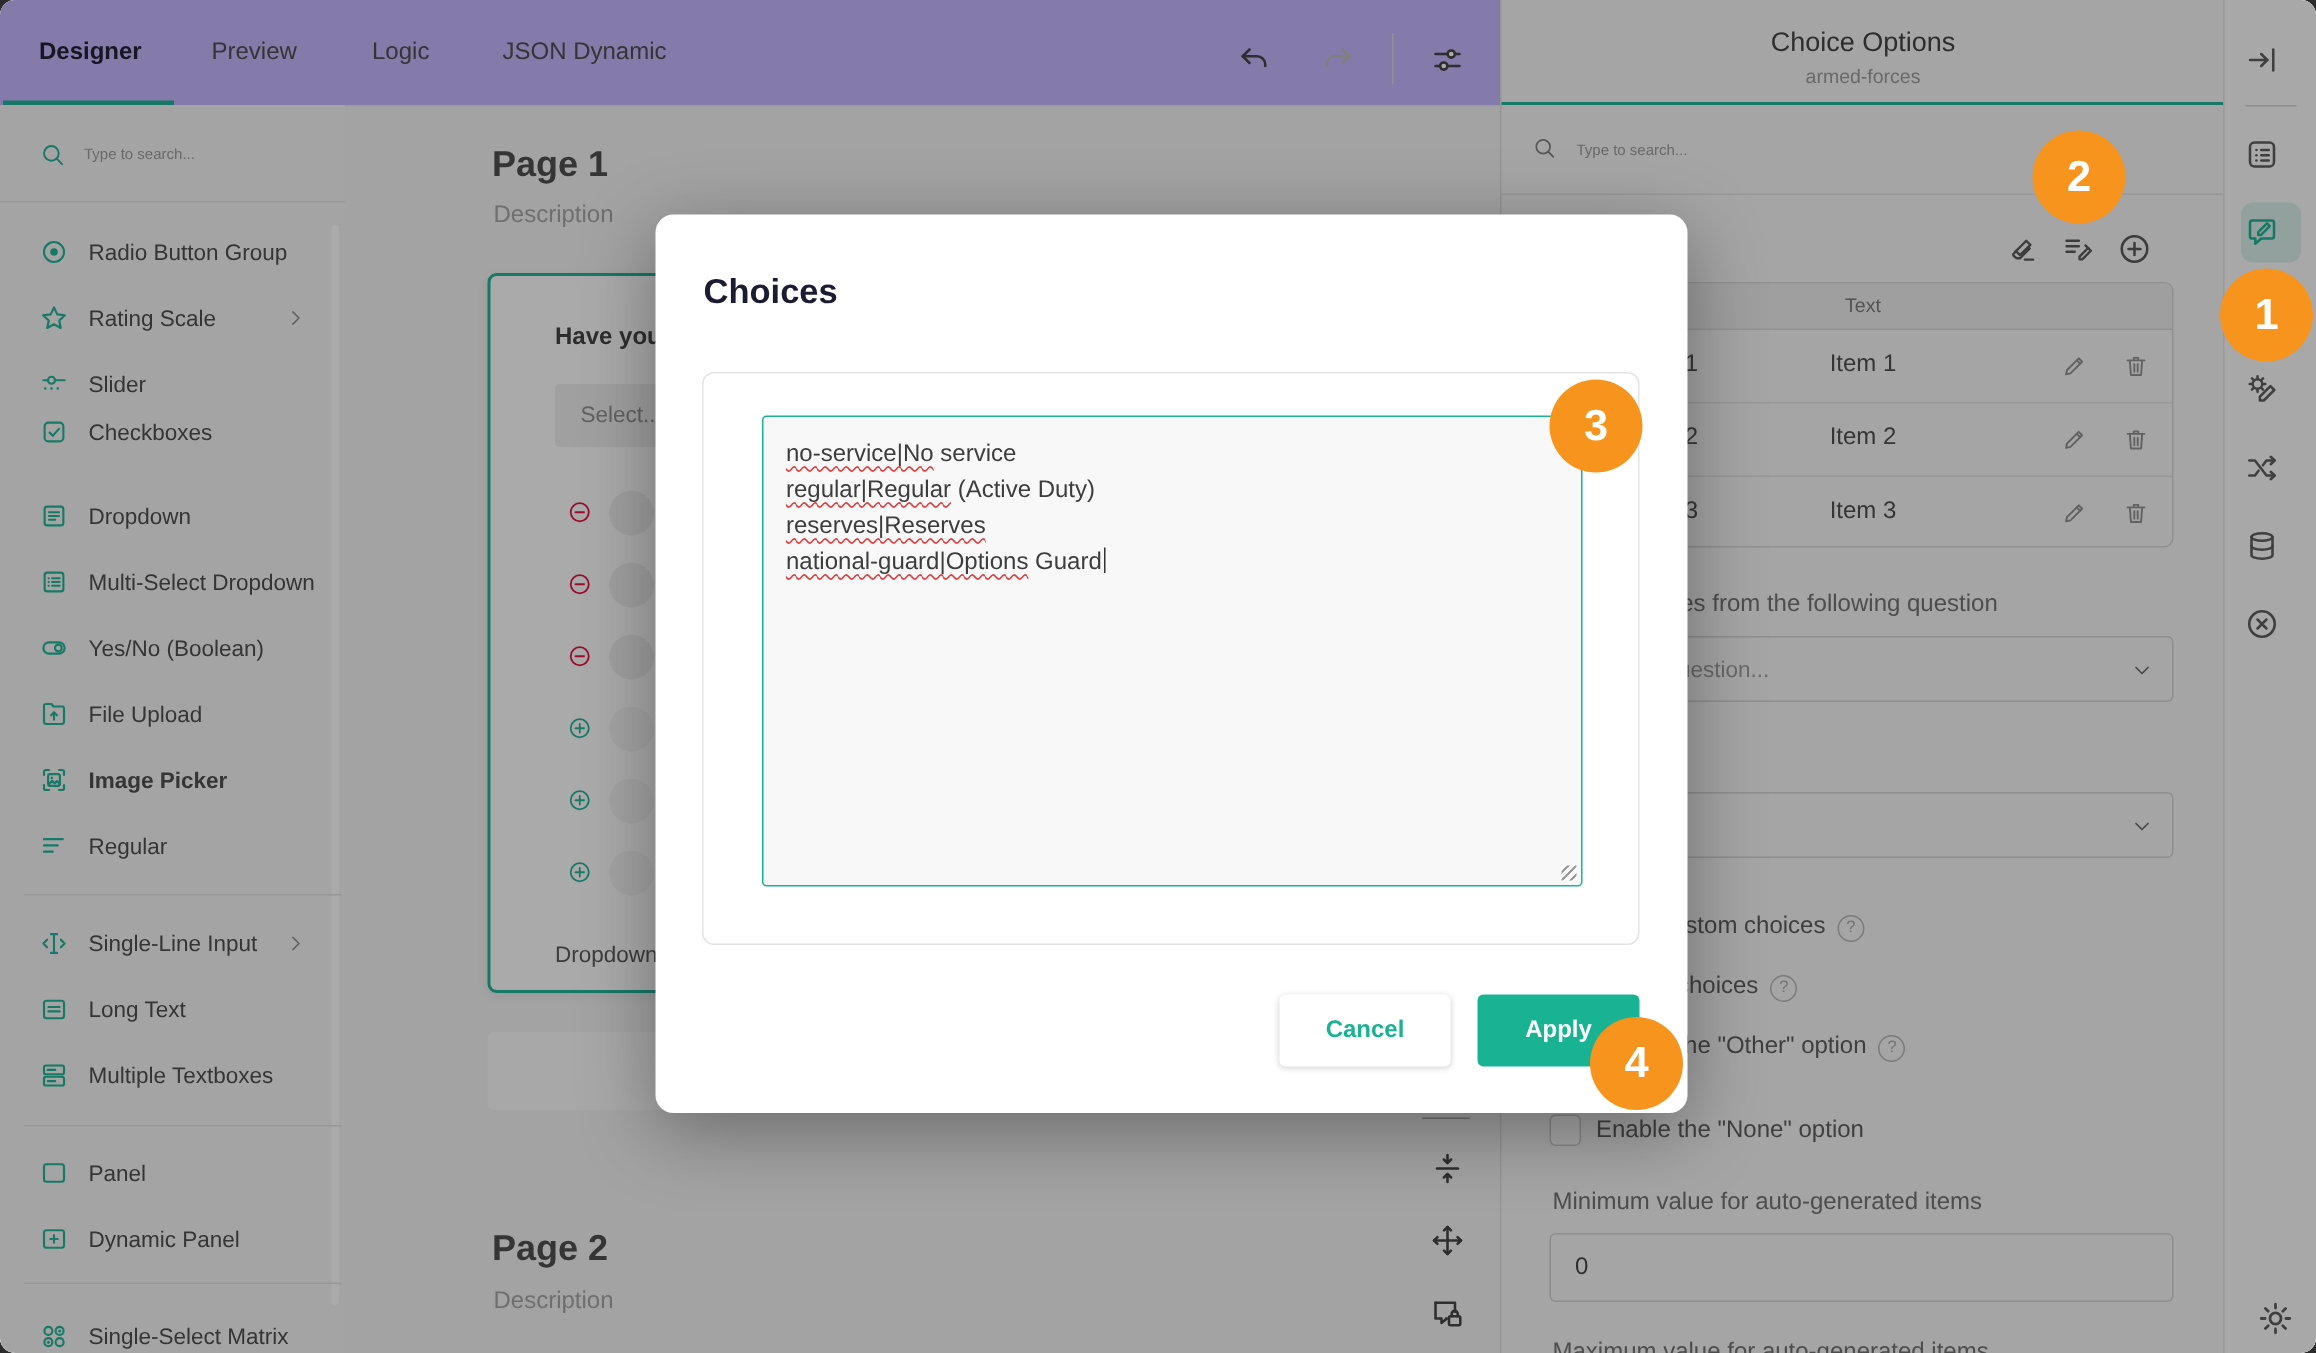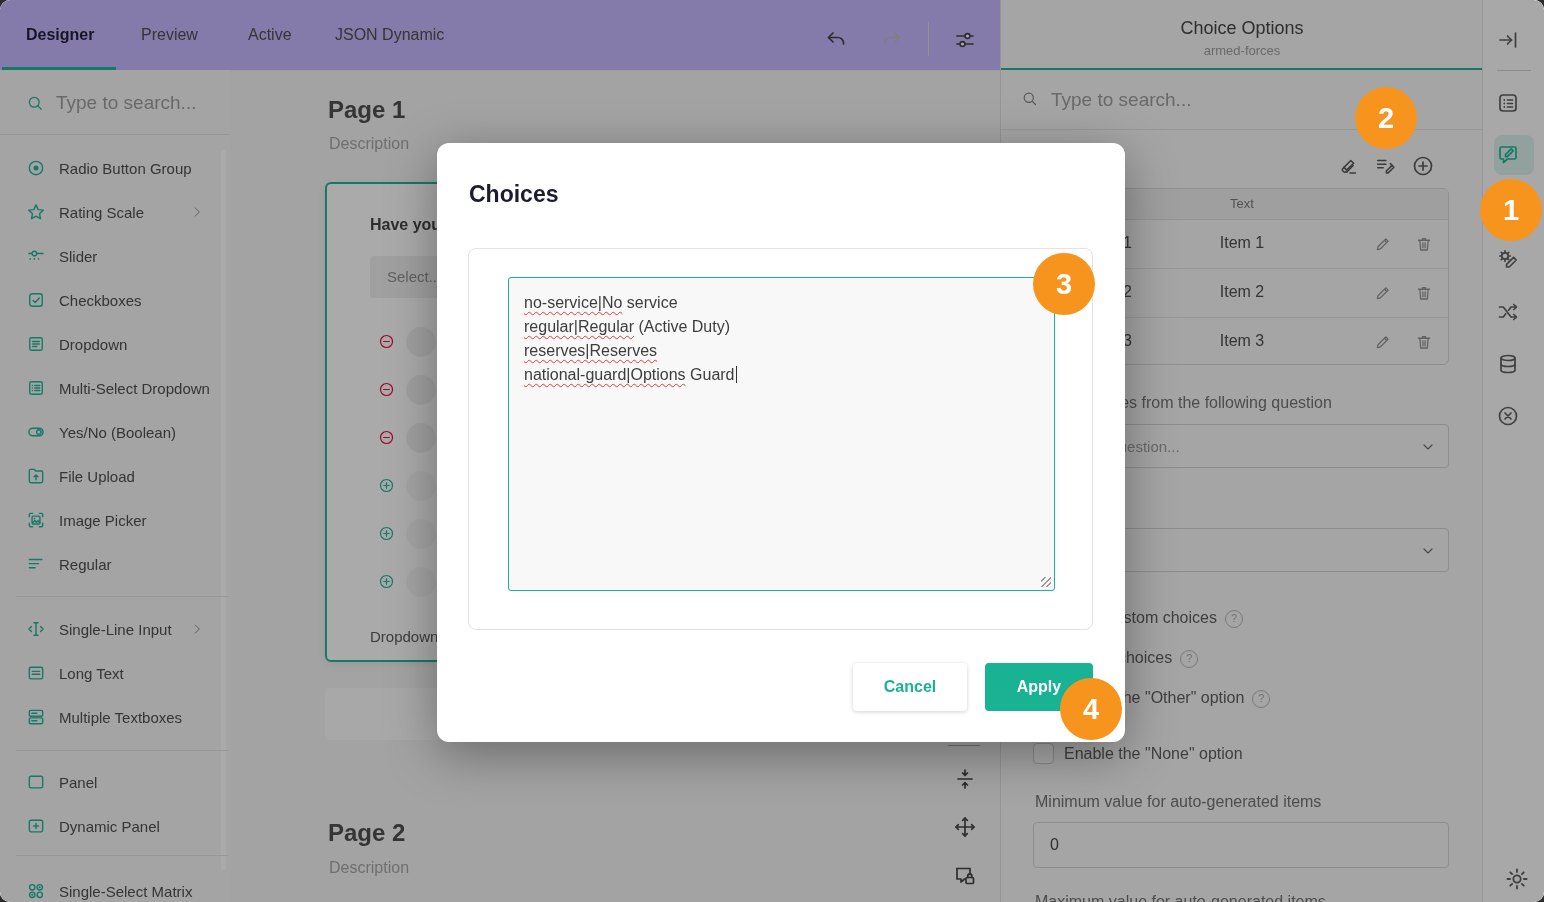--- a/index.html
+++ b/index.html
@@ -14,21 +14,21 @@
   .tab.active{font-weight:bold;color:#1d1d30;}
   #tab-underline{left:2px;top:67px;width:114px;height:3px;background:#19b394;}
   .tool-ic{color:#3f3f3f;cursor:pointer;}
   
   #sidebar{left:0;top:70px;width:230px;height:832px;background:#f5f5f5;border-right:1px solid #e2e2e2;}
   .tb-item{left:0;width:230px;height:44px;display:flex;align-items:center;padding-left:26px;box-sizing:border-box;gap:13px;cursor:pointer;}
   .tb-ic{color:#19b394;width:20px;height:20px;flex:0 0 auto;}
   .tb-label{font-size:15px;color:#4a4a4a;white-space:nowrap;}
   .tb-chev{position:absolute;right:26px;color:#8a8a8a;width:14px;height:14px;}
   .tb-div{left:16px;width:212px;height:1px;background:#e1e1e1;}
-  .search-input{border:none;background:transparent;outline:none;font-size:19px;color:#4a4a4a;font-family:inherit;}
+  .search-input{border:none;background:transparent;outline:none;font-size:10px;color:#4a4a4a;font-family:inherit;}
   .search-input::placeholder{color:#9a9a9a;}
   
   #canvas{left:230px;top:71px;width:770px;height:831px;background:#f3f3f3;}
   .page-title{font-size:24px;font-weight:bold;color:#4a4a4a;}
   .page-desc{font-size:16px;color:#a3a3a3;}
   #qcard{left:95px;top:111px;width:636px;height:480px;background:#fdfdfd;border:2px solid #19b394;border-radius:6px;box-sizing:border-box;box-shadow:0 2px 8px rgba(0,0,0,0.07);cursor:pointer;}
   .ghost-circle{width:30px;height:30px;border-radius:50%;background:rgba(0,0,0,0.055);}
   .adorner{width:17px;height:17px;cursor:pointer;}
   
   #rpanel{left:1000px;top:0;width:482px;height:902px;background:#f6f6f6;border-left:1px solid #dddddd;box-sizing:border-box;}
@@ -65,21 +65,21 @@
   .callout{width:62px;height:62px;border-radius:50%;background:#f7941e;color:#fff;font-size:29px;font-weight:bold;display:flex;align-items:center;justify-content:center;z-index:60;}
 </style>
 </head>
 <body>
 
 <div id="app">
 
   <div id="topbar" class="ab">
     <div class="tab active ab" style="left:26px;">Designer</div>
     <div class="tab ab" style="left:141px;">Preview</div>
-    <div class="tab ab" style="left:248px;">Active</div>
+    <div class="tab ab" style="left:248px;">Logic</div>
     <div class="tab ab" style="left:335px;">JSON Dynamic</div>
     <div id="tab-underline" class="ab"></div>
     <span class="ab tool-ic" style="left:824px;top:28px;">
       <svg class="ic" width="24" height="24" viewBox="0 0 24 24">
           <path d="M9 5L4.5 9.5 9 14"></path>
           <path d="M4.5 9.5h9.5a5.5 5.5 0 0 1 5.5 5.5v1"></path>
         </svg>
     </span>
     <span class="ab tool-ic" style="left:880px;top:28px;color:#bcbcbc;">
       <svg class="ic" width="24" height="24" viewBox="0 0 24 24">
@@ -135,21 +135,21 @@
           <svg class="ic" width="20" height="20" viewBox="0 0 24 24">
             <path d="M3.5 9h17"></path>
             <circle cx="10" cy="9" r="2.8" fill="#f5f5f5"></circle>
             <circle class="fillp" cx="5" cy="15.5" r="1"></circle>
             <circle class="fillp" cx="10" cy="15.5" r="1"></circle>
             <circle class="fillp" cx="15" cy="15.5" r="1"></circle>
           </svg>
         </span>
       <span class="tb-label">Slider</span>
     </div>
-    <div class="tb-item ab" style="top:208px;">
+    <div class="tb-item ab" style="top:196px;">
       <span class="tb-ic">
           <svg class="ic" width="20" height="20" viewBox="0 0 24 24">
             <rect x="4.5" y="4.5" width="15" height="15" rx="3"></rect>
             <path d="M8.5 12.5l2.5 2.5 5-5.5"></path>
           </svg>
         </span>
       <span class="tb-label">Checkboxes</span>
     </div>
     <div class="tb-item ab" style="top:252px;">
       <span class="tb-ic">
@@ -183,21 +183,21 @@
     </div>
     <div class="tb-item ab" style="top:384px;">
       <span class="tb-ic">
           <svg class="ic" width="20" height="20" viewBox="0 0 24 24">
             <path d="M4 18V5.5C4 4.7 4.7 4 5.5 4H10l1.5 2h7c.8 0 1.5.7 1.5 1.5V18c0 1.1-.9 2-2 2H6c-1.1 0-2-.9-2-2z"></path>
             <path d="M12 16.5V10.8M9.7 13L12 10.7 14.3 13"></path>
           </svg>
         </span>
       <span class="tb-label">File Upload</span>
     </div>
-    <div class="tb-item ab" style="top:428px;">
+    <div class="tb-item ab" style="top:428px;font-weight:bold;">
       <span class="tb-ic">
           <svg class="ic" width="20" height="20" viewBox="0 0 24 24">
             <path d="M4 8V5.5C4 4.7 4.7 4 5.5 4H8M16 4h2.5c.8 0 1.5.7 1.5 1.5V8M20 16v2.5c0 .8-.7 1.5-1.5 1.5H16M8 20H5.5C4.7 20 4 19.3 4 18.5V16"></path>
             <rect x="7.3" y="7.3" width="9.4" height="9.4" rx="1.5"></rect>
             <circle class="fillp" cx="10.3" cy="10.3" r="1"></circle>
             <path d="M8 15.3l2.6-2.6 2 2 1.8-1.8 2.3 2.3"></path>
           </svg>
         </span>
       <span class="tb-label">Image Picker</span>
     </div>

